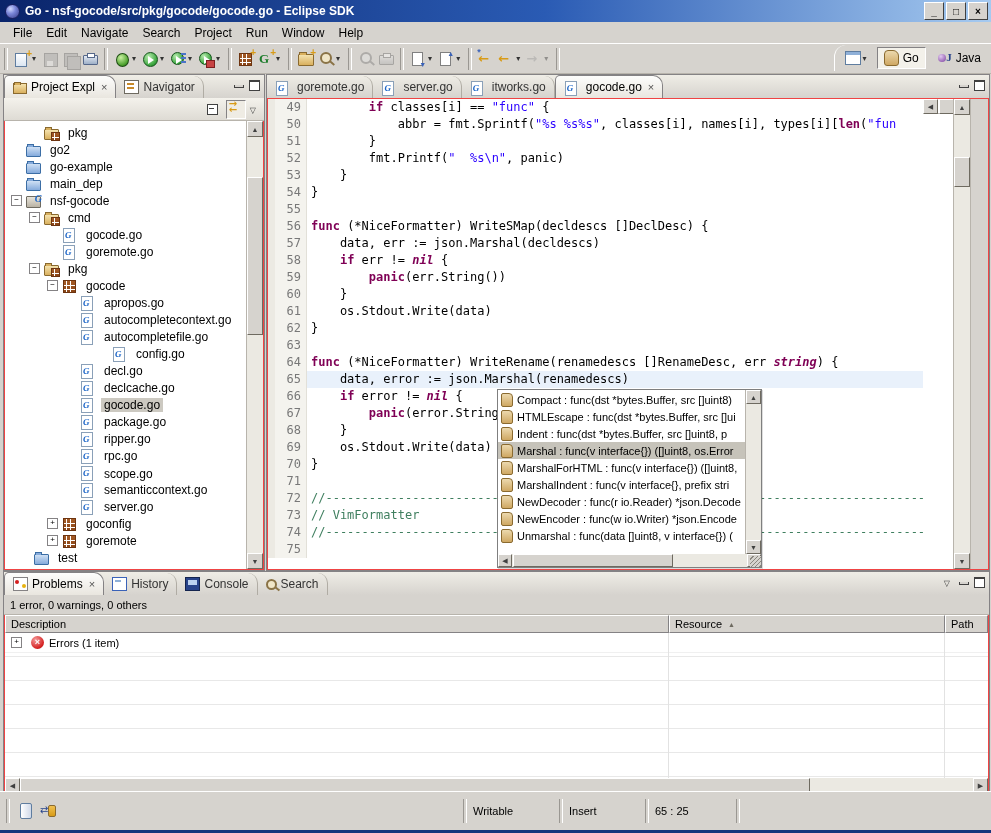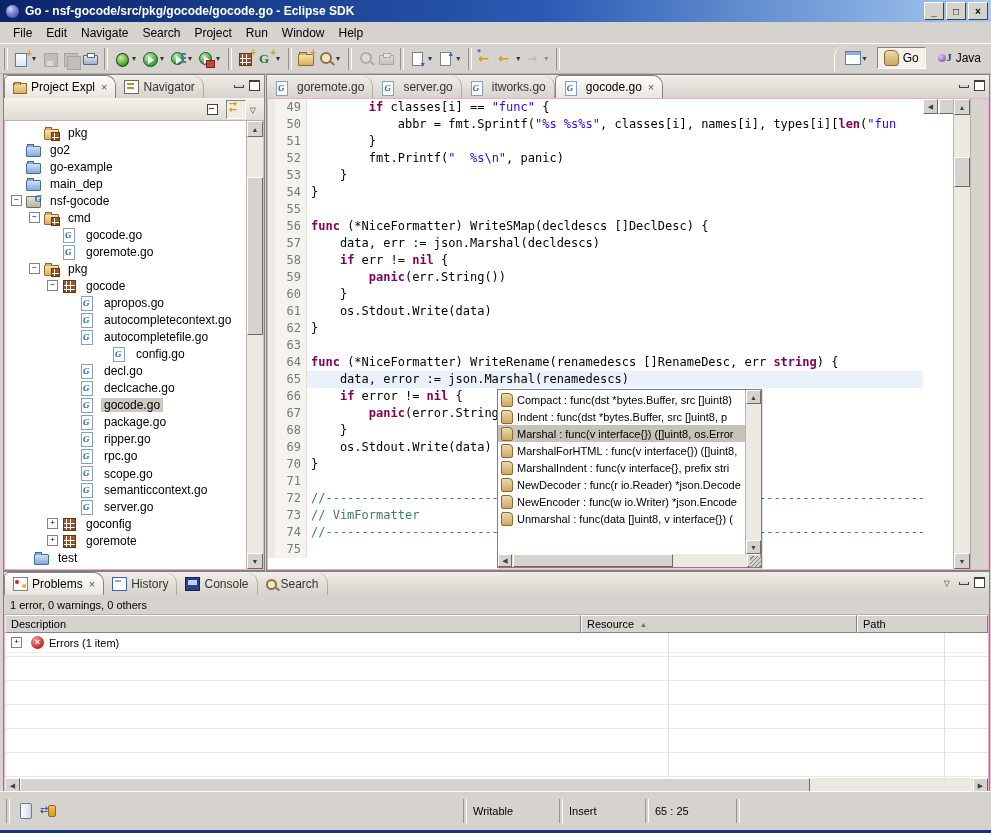--- a/index.html
+++ b/index.html
@@ -71,21 +71,21 @@
   .i-persp-new{position:relative;width:14px;height:12px;background:#fff;border:1px solid #5f7da0}
   .i-persp-new::before{content:"";position:absolute;top:0;left:0;right:0;height:3px;background:#8fb0d8}
   .persp-btn{display:flex;align-items:center;gap:4px;font-size:12px;padding:2px 6px;margin-left:6px}
   .persp-btn.pressed{background:#f3f1ea;border:1px solid;border-color:#848284 #fff #fff #848284}
   .i-gohand{width:13px;height:14px;background:linear-gradient(#ecd9ae,#cfa863);border:1px solid #8a6a2f;border-radius:4px 6px 3px 3px}
   .i-java{position:relative;width:14px;height:14px}
   .i-java::before{content:"";position:absolute;left:0;top:3px;width:8px;height:8px;border-radius:50%;background:radial-gradient(circle at 35% 30%,#e2c8f0,#7c3f9e)}
   .i-java::after{content:"J";position:absolute;right:0;top:0;color:#28438a;font:bold 11px "Liberation Serif",serif}
 
   
-  .panel{position:absolute;background:#f9a8d4;border:1px solid #848284}
+  .panel{position:absolute;background:#ef4444;border:1px solid #848284}
   .tabrow{height:23px;display:flex;align-items:flex-end;background:linear-gradient(#efede6,#d6d3ce);position:relative}
   .tab{height:22px;display:flex;align-items:center;gap:4px;padding:0 8px;font-size:12px;
        border-right:1px solid #b0aca4;border-radius:5px 10px 0 0;color:#333}
   .tab.active{background:linear-gradient(#fdfdfc,#e9e6df);border:1px solid #848284;border-bottom:none;color:#000}
   .tab .x{font-size:11px;color:#555;padding-left:2px}
   .minmax{position:absolute;right:3px;top:4px;display:flex;gap:3px}
   .mm{width:13px;height:11px;position:relative}
   .mm-min::after{content:"";position:absolute;left:2px;bottom:2px;width:8px;height:2px;border:1px solid #404040;border-top:none;background:#d6d3ce}
   .mm-max::after{content:"";position:absolute;left:1px;top:1px;width:9px;height:8px;border:1px solid #404040;border-top:2px solid #404040;background:#fff}
   .viewmenu{font-size:8px;color:#404040;margin-right:4px;padding-top:3px}
@@ -141,21 +141,21 @@
   #editor{left:266px;top:74px;width:722px;height:495px}
   #editor-body{position:absolute;top:24px;left:1px;right:1px;bottom:1px;background:#fff;display:flex}
   #ed-text-col{flex:1;display:flex;flex-direction:row;overflow:hidden}
   #code-area{flex:1;overflow:hidden;position:relative}
   .code-row{display:flex;height:17px;font:12px/17px "DejaVu Sans Mono",monospace;white-space:pre}
   .ar{width:7px;background:#eceae3;flex:none}
   .ln{width:26px;flex:none;text-align:right;color:#787878;background:#f4f3ee;padding-right:5px;
       border-right:1px solid #e2e0d8}
   .cl{flex:1;padding-left:4px;overflow:hidden}
   .cl.cur{background:#e9f1fb}
-  .sg-p{color:#000}.sg-k{color:#7f0055;font-weight:bold}.sg-ki{color:#7f0055;font-weight:bold;}
+  .sg-p{color:#000}.sg-k{color:#7f0055;font-weight:bold}.sg-ki{color:#7f0055;font-weight:bold;font-style:italic}
   .sg-s{color:#2a00ff}.sg-c{color:#3f7f5f}
   #ed-trim{width:17px;background:#d6d3ce;border-left:1px solid #b8b4ac;flex:none}
   #ed-vsb{position:relative;flex:none}
 
   
   #popup{position:absolute;left:497px;top:389px;width:263px;height:177px;background:#fff;
      border:1px solid #7f7f7f;z-index:30;display:flex;flex-direction:column;box-shadow:1px 1px 0 #00000022}
   #popup-main{flex:1;display:flex;overflow:hidden}
   #popup-list{flex:1;overflow:hidden;padding-top:1px}
   .pop-item{height:17px;display:flex;align-items:center;gap:4px;font-size:11px;white-space:nowrap;overflow:hidden;padding-left:3px}
@@ -169,21 +169,21 @@
      background:repeating-linear-gradient(135deg,#d6d3ce 0 2px,#8a877f 2px 3px)}
 
   
   #problems{left:3px;top:571px;width:985px;height:222px}
   #prob-summary{height:19px;font-size:11px;display:flex;align-items:center;padding-left:6px;
      background:#d6d3ce;border-bottom:1px solid #b8b4ac}
   #prob-table{position:absolute;left:1px;right:1px;top:43px;bottom:16px;background:#fff;overflow:hidden}
   #prob-head{display:flex;height:18px;font-size:11px}
   .th{background:#d6d3ce;border:1px solid;border-color:#fff #848284 #848284 #fff;box-sizing:border-box;
       display:flex;align-items:center;padding-left:5px;gap:6px}
-  .th-desc{width:576px}.th-res{width:276px}.th-path{flex:1}
+  .th-desc{width:664px}.th-res{width:276px}.th-path{flex:1}
   .sortarrow{font-size:7px;color:#6e6a60}
   #prob-rows{position:absolute;left:0;right:0;top:18px;bottom:0;
      background:repeating-linear-gradient(#fff 0 23px,#e8e8e8 23px 24px)}
   .colline{position:absolute;top:0;bottom:0;width:1px;background:#e2e2e2}
   .prow{height:19px;display:flex;align-items:center;font-size:11px;gap:5px;padding-left:6px;background:#fff;border-bottom:1px solid #f0f0f0}
   .err-ic{width:13px;height:13px;border-radius:50%;background:radial-gradient(circle at 35% 30%,#f59a9a,#d41f1f 70%,#8a0f0f);
      color:#fff;font:bold 9px/13px "Liberation Sans",sans-serif;text-align:center}
   #prob-hsb{position:absolute;left:1px;right:1px;bottom:1px}
   .tabicon{width:13px;height:12px;position:relative;flex:none}
   .ti-problems{background:#fff;border:1px solid #848284}
@@ -774,20 +774,24 @@
 
 <div id="popup">
   <div id="popup-main">
     <div id="popup-list">
         <div class="pop-item">
     <span class="pop-ic"></span>
     <span>Compact : func(dst *bytes.Buffer, src []uint8)</span>
   </div>
         <div class="pop-item">
     <span class="pop-ic"></span>
+    <span>HTMLEscape : func(dst *bytes.Buffer, src []ui</span>
+  </div>
+        <div class="pop-item">
+    <span class="pop-ic"></span>
     <span>Indent : func(dst *bytes.Buffer, src []uint8, p</span>
   </div>
         <div class="pop-item selected">
     <span class="pop-ic"></span>
     <span>Marshal : func(v interface{}) ([]uint8, os.Error</span>
   </div>
         <div class="pop-item">
     <span class="pop-ic"></span>
     <span>MarshalForHTML : func(v interface{}) ([]uint8,</span>
   </div>

